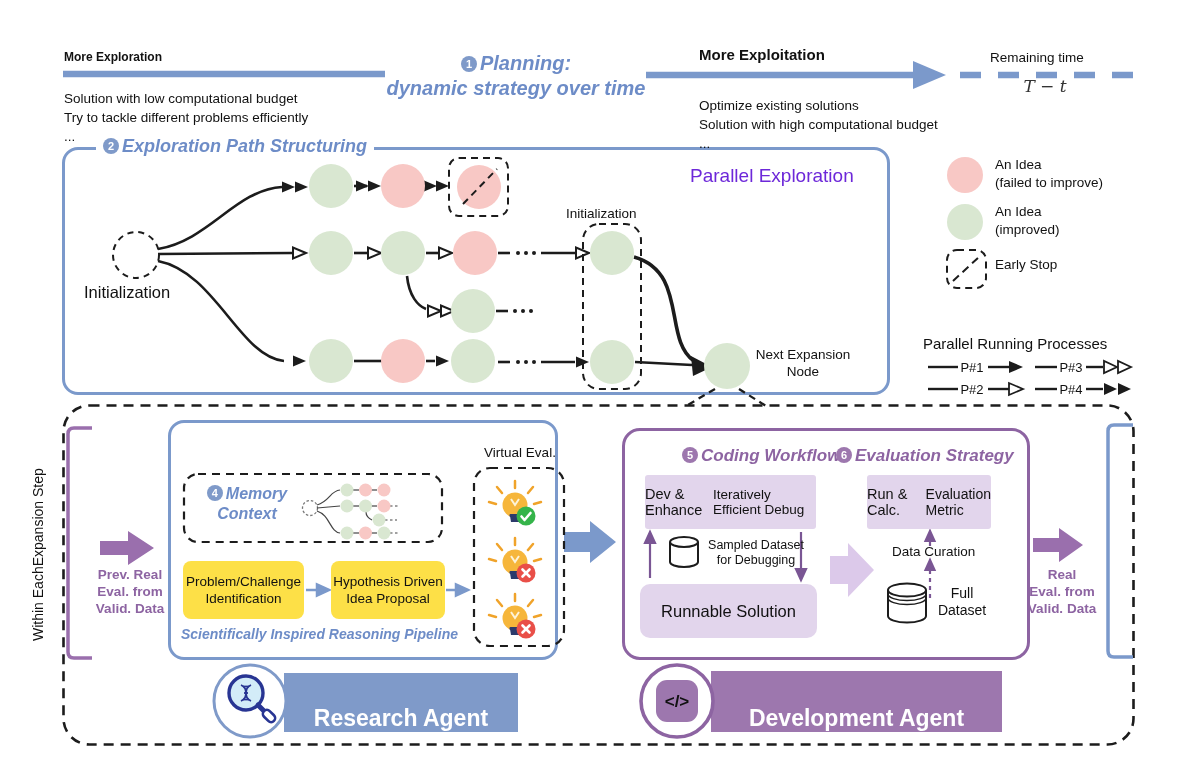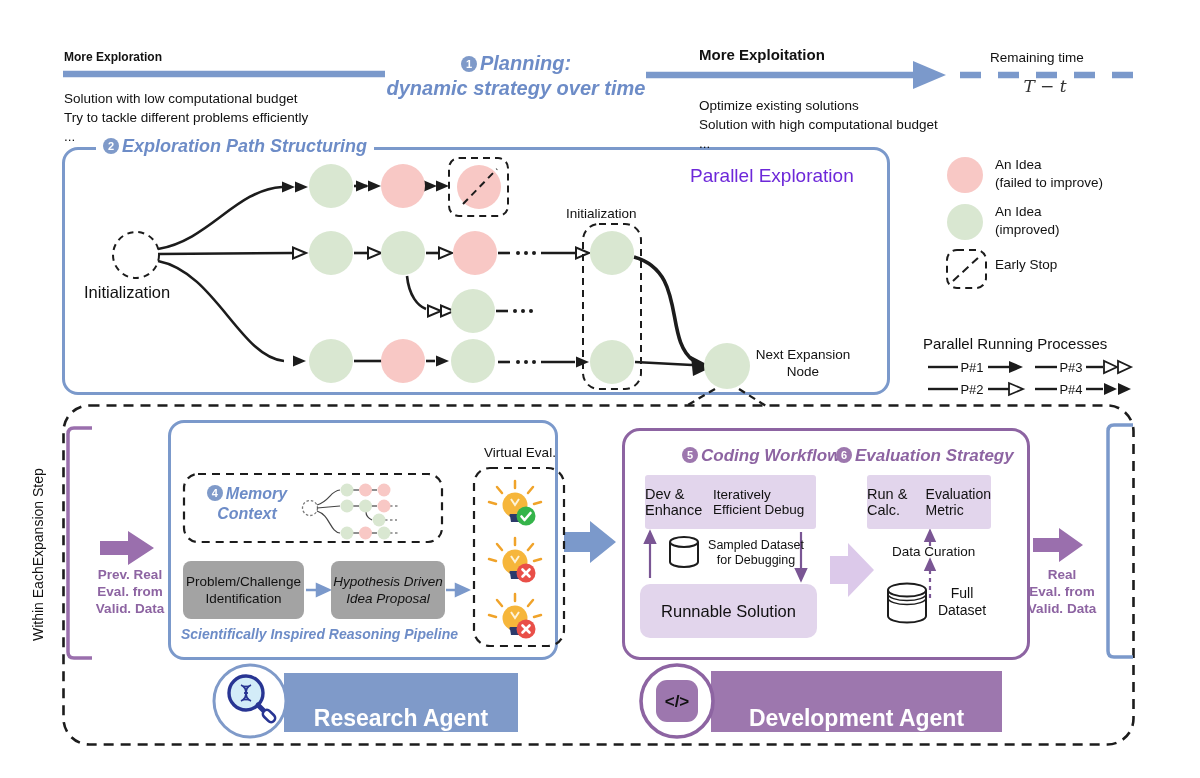--- a/index.html
+++ b/index.html
@@ -10,21 +10,21 @@
   .body-text{font-size:13.5px;line-height:19px;color:#111;}
   .blue{color:#6d28d9;}
   .btitle{font-weight:bold;font-style:italic;color:#6d8cc7;}
   .ptitle{font-weight:bold;font-style:italic;color:#8d64a2;}
   .badge{display:inline-block;width:16px;height:16px;border-radius:50%;background:#7f9ac9;
          color:#fff;font-size:11px;font-weight:bold;font-style:normal;text-align:center;
          line-height:16px;margin-right:3px;vertical-align:2px;}
   .badge.p{background:#9d77ae;}
   .box-blue{border:3px solid #7b99cb;border-radius:16px;}
   .box-purple{border:3px solid #8d64a2;border-radius:18px;}
-  .litebox{background:#a3a3a3;border-radius:8px;display:flex;flex-direction:column;
+  .litebox{background:#fde047;border-radius:8px;display:flex;flex-direction:column;
            justify-content:center;align-items:center;text-align:center;font-size:13.5px;line-height:17px;}
   .purpbox{background:#e2d5ec;display:flex;flex-direction:row;justify-content:center;
            align-items:center;text-align:left;}
   .banner{display:flex;align-items:center;justify-content:center;color:#fff;
           font-weight:bold;font-size:23px;}
   .vlabel{position:absolute;left:30px;top:441px;height:228px;writing-mode:vertical-rl;
           transform:rotate(180deg);font-size:14px;color:#111;text-align:center;}
   .ptext{color:#8d64a2;font-weight:bold;font-size:13.5px;line-height:17px;text-align:center;}
   #art{position:absolute;left:0;top:0;z-index:3;pointer-events:none;}
   #art text{font-family:"Liberation Sans",sans-serif;font-size:13px;fill:#111;}
@@ -386,21 +386,21 @@
 
   <div class="abs txt" style="left:472px;top:445px;width:96px;text-align:center;font-size:13.5px;">Virtual Eval.</div>
   <div class="abs txt btitle" style="left:192px;top:484px;width:110px;text-align:center;font-size:16px;line-height:20px;">
     <div><span class="badge">4</span><span>Memory</span></div>
     <div>Context</div>
   </div>
   <div class="abs txt litebox" style="left:183px;top:561px;width:121px;height:58px;">
     <div>Problem/Challenge</div>
     <div>Identification</div>
   </div>
-  <div class="abs txt litebox" style="left:331px;top:561px;width:114px;height:58px;font-style:italic;">
+  <div class="abs txt litebox" style="left:331px;top:561px;width:114px;height:58px;">
     <div>Hypothesis Driven</div>
     <div>Idea Proposal</div>
   </div>
   <div class="abs txt btitle" style="left:181px;top:626px;font-size:14px;">Scientifically Inspired Reasoning Pipeline</div>
 
   <div class="abs txt ptitle" style="left:643px;top:446px;font-size:17px;margin-left:39px;">
     <span class="badge p">5</span><span>Coding Workflow</span>
   </div>
   <div class="abs txt ptitle" style="left:836px;top:446px;font-size:17px;">
     <span class="badge p">6</span><span>Evaluation Strategy</span>

